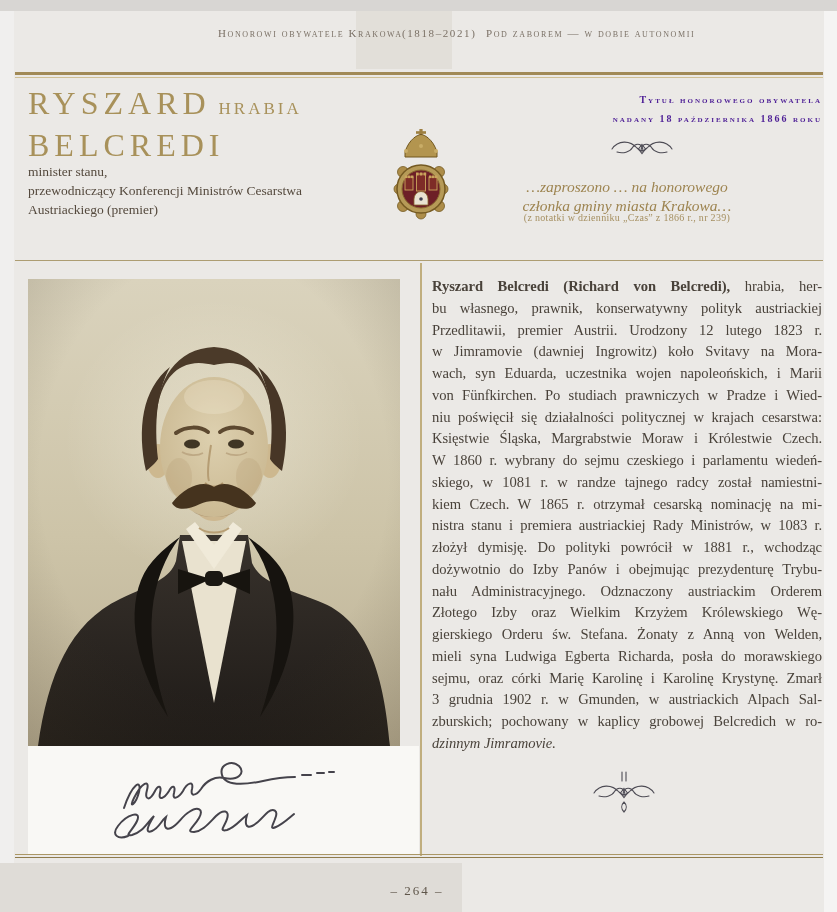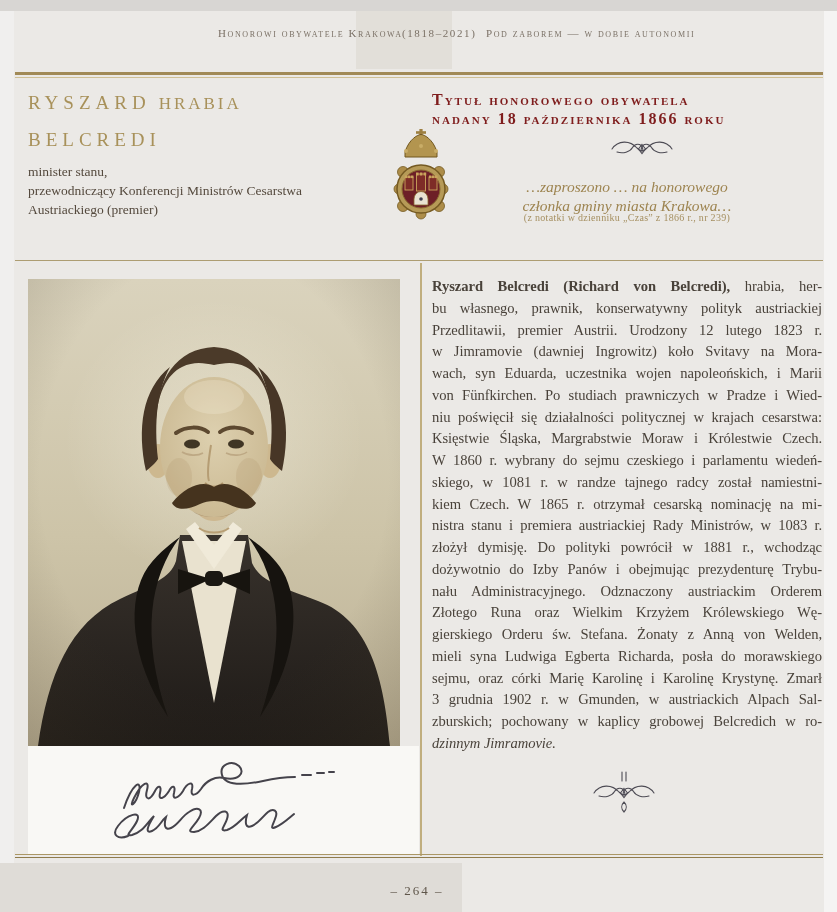--- a/index.html
+++ b/index.html
@@ -21,27 +21,27 @@
   .rule-bot-a{left:15px;top:843px;width:808px;height:1px;background:#ab9765;}
   .rule-bot-b{left:15px;top:846px;width:808px;height:1px;background:#8f7b4c;}
   .rule-vert{left:420px;top:252px;width:2px;height:593px;background:#c0ae7e;}
   
   .runhead{top:16px;font-variant:small-caps;font-size:11px;letter-spacing:1.6px;color:#7b7166;white-space:nowrap;}
   .rh-left{left:218px;}
   .rh-years{left:402px;}
   .rh-right{left:486px;}
   
   .title{left:28px;top:74px;color:#a8915a;line-height:36px;white-space:nowrap;}
-  .title .big{font-size:19px;letter-spacing:5px;}
+  .title .big{font-size:32px;letter-spacing:5px;}
   .title .small{font-size:17px;letter-spacing:3px;margin-left:8px;}
   .subtitle{left:28px;top:151px;font-size:13.5px;line-height:19px;color:#54493d;}
   
-  .honor-head{left:432px;top:79px;width:390px;text-align:left;
-    font-variant:small-caps;font-weight:bold;font-size:16px;letter-spacing:2px;
-    color:#7f1d1d;line-height:19px;}
+  .honor-head{left:432px;top:79px;width:390px;text-align:right;
+    font-variant:small-caps;font-weight:bold;font-size:10px;letter-spacing:2px;
+    color:#4c1d95;line-height:19px;}
   .quote{left:432px;top:166px;width:390px;text-align:center;font-style:italic;
     font-size:15.5px;line-height:19px;color:#9d8450;}
   .citation{left:432px;top:201px;width:390px;text-align:center;
     font-size:10px;color:#a58f60;letter-spacing:.3px;}
   
   .photo{left:28px;top:268px;width:372px;height:467px;}
   .sig-card{left:28px;top:735px;width:391px;height:108px;background:#f9f8f5;}
   .sig-svg{position:absolute;left:58px;top:6px;}
   
   .article{left:432px;top:265px;width:390px;font-size:14.6px;line-height:21.75px;
@@ -223,21 +223,21 @@
       <div class="bl">von Fünfkirchen. Po studiach prawniczych w Pradze i Wied-</div>
       <div class="bl">niu poświęcił się działalności politycznej w krajach cesarstwa:</div>
       <div class="bl">Księstwie Śląska, Margrabstwie Moraw i Królestwie Czech.</div>
       <div class="bl">W 1860 r. wybrany do sejmu czeskiego i parlamentu wiedeń-</div>
       <div class="bl">skiego, w 1081 r. w randze tajnego radcy został namiestni-</div>
       <div class="bl">kiem Czech. W 1865 r. otrzymał cesarską nominację na mi-</div>
       <div class="bl">nistra stanu i premiera austriackiej Rady Ministrów, w 1083 r.</div>
       <div class="bl">złożył dymisję. Do polityki powrócił w 1881 r., wchodząc</div>
       <div class="bl">dożywotnio do Izby Panów i obejmując prezydenturę Trybu-</div>
       <div class="bl">nału Administracyjnego. Odznaczony austriackim Orderem</div>
-      <div class="bl">Złotego Runa oraz Wielkim Krzyżem Królewskiego Wę-</div>
+      <div class="bl">Złotego Izby oraz Wielkim Krzyżem Królewskiego Wę-</div>
       <div class="bl">gierskiego Orderu św. Stefana. Żonaty z Anną von Welden,</div>
       <div class="bl">mieli syna Ludwiga Egberta Richarda, posła do morawskiego</div>
       <div class="bl">sejmu, oraz córki Marię Karolinę i Karolinę Krystynę. Zmarł</div>
       <div class="bl">3 grudnia 1902 r. w Gmunden, w austriackich Alpach Sal-</div>
       <div class="bl">zburskich; pochowany w kaplicy grobowej Belcredich w ro-</div>
       <div class="bl last">dzinnym Jimramovie.</div>
     </div>
 
   <svg class="abs flourish-b" width="68" height="46" viewBox="0 0 68 46">
     <g fill="none" stroke="#4e4c55" stroke-width="1.1" stroke-linecap="round">

